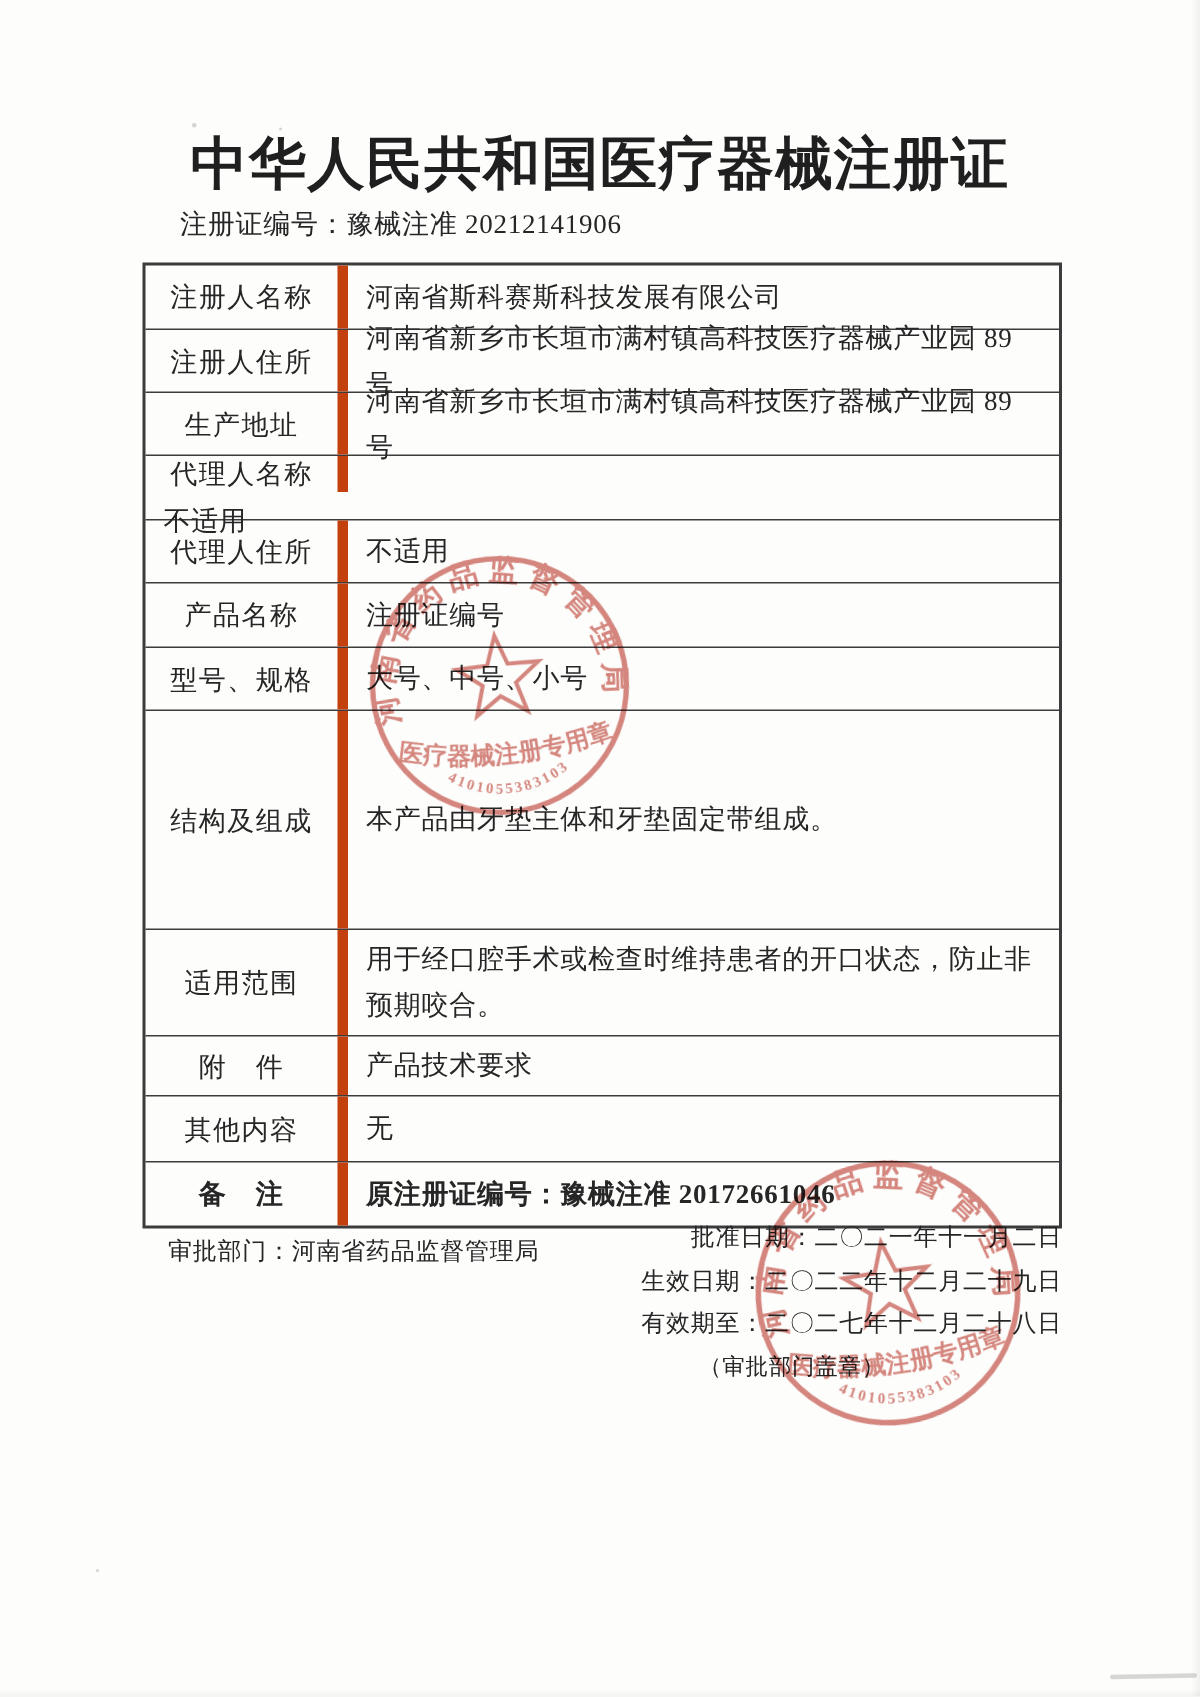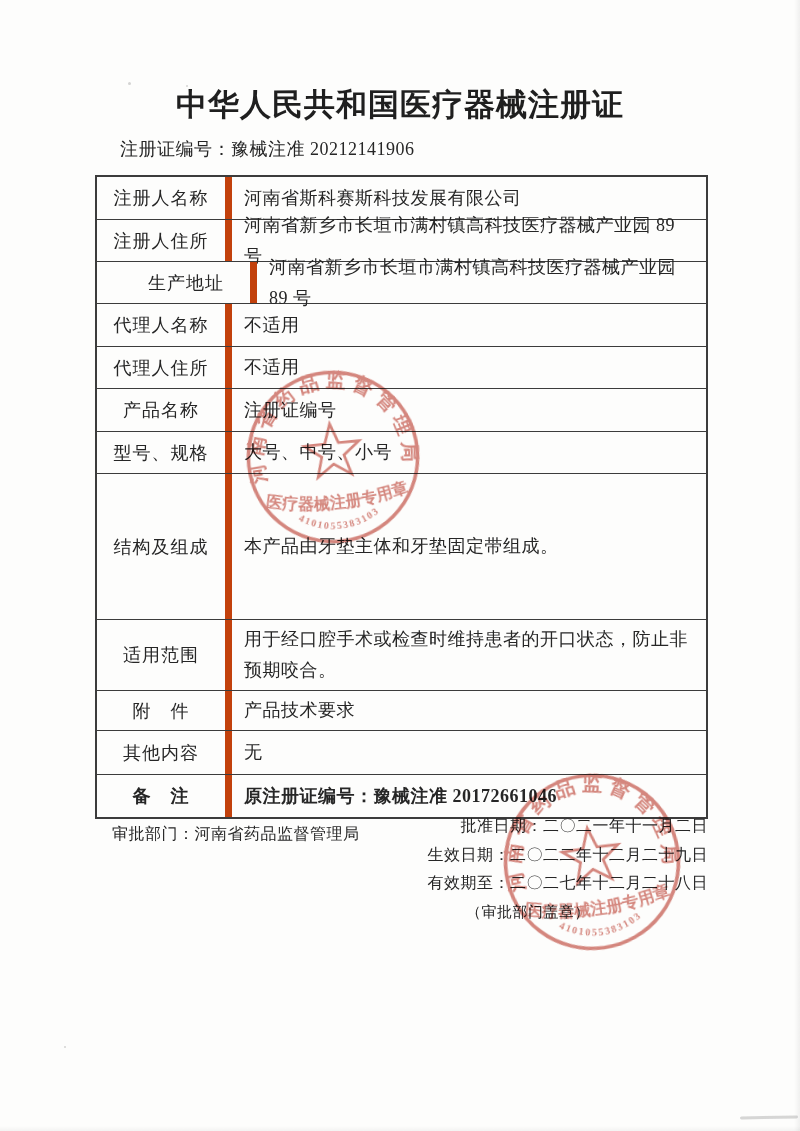--- a/index.html
+++ b/index.html
@@ -23,21 +23,21 @@
   .speck{position:absolute;background:rgba(90,90,90,.25);border-radius:50%;}
   .speck.s1{left:128px;top:82px;width:3px;height:3px;}
   .speck.s2{left:186px;top:85px;width:2px;height:2px;}
   .speck.s3{left:64px;top:1046px;width:2px;height:2px;}
   .scan-line{position:absolute;left:740px;top:1116px;width:58px;height:3px;
     background:rgba(140,140,140,.35);border-radius:2px;transform:rotate(-1deg);}
 
   .doc-title{
     position:absolute;left:0;top:84px;width:100%;
     text-align:center;
-    font-size:31px;font-weight:700;
+    font-size:38px;font-weight:700;
     letter-spacing:1px;
     color:#1f1f1f;
     margin:0;
   }
   .cert-no-line{
     position:absolute;left:120px;top:137px;
     font-size:18px;letter-spacing:.5px;
   }
 
   .cert-table{
@@ -108,26 +108,26 @@
     <div class="trow" style="height: 42px;">
       <div class="tcell tlabel">注册人名称</div>
       <div class="tcell tvalue">河南省斯科赛斯科技发展有限公司</div>
     </div>
 
     <div class="trow" style="height: 42px;">
       <div class="tcell tlabel">注册人住所</div>
       <div class="tcell tvalue">河南省新乡市长垣市满村镇高科技医疗器械产业园 89 号</div>
     </div>
 
-    <div class="trow" style="height: 42px; padding-left: 25px;">
+    <div class="trow" style="height: 42px;">
       <div class="tcell tlabel">生产地址</div>
       <div class="tcell tvalue">河南省新乡市长垣市满村镇高科技医疗器械产业园 89 号</div>
     </div>
 
-    <div class="trow" style="height: 43px;">
+    <div class="trow" style="height: 43px; flex-direction: column;">
       <div class="tcell tlabel">代理人名称</div>
       <div class="tcell tvalue">不适用</div>
     </div>
 
     <div class="trow" style="height: 42px;">
       <div class="tcell tlabel">代理人住所</div>
       <div class="tcell tvalue">不适用</div>
     </div>
 
     <div class="trow" style="height: 43px; justify-content: space-between;">

